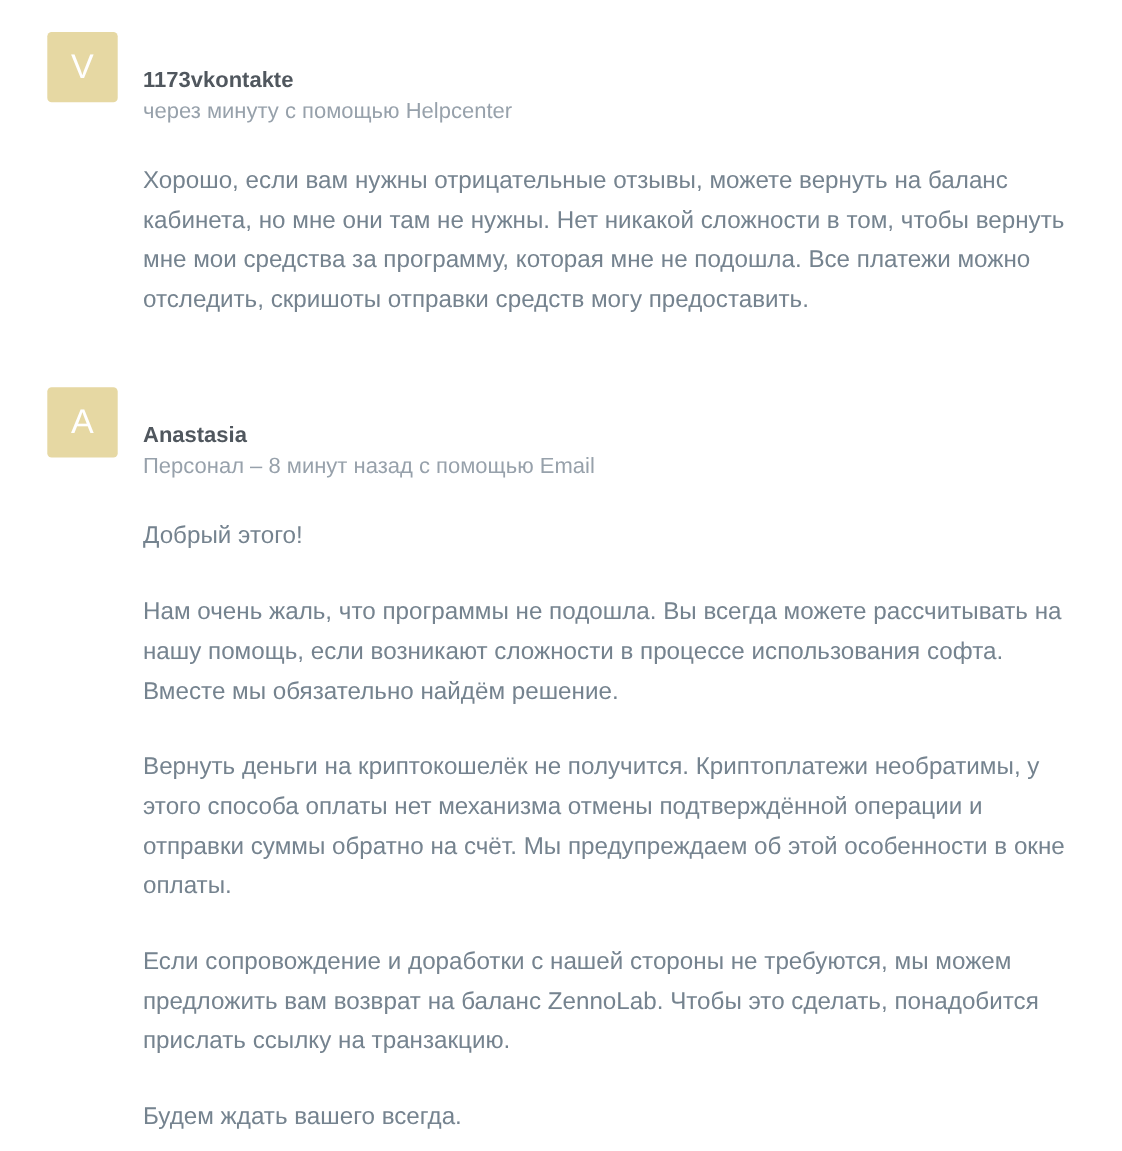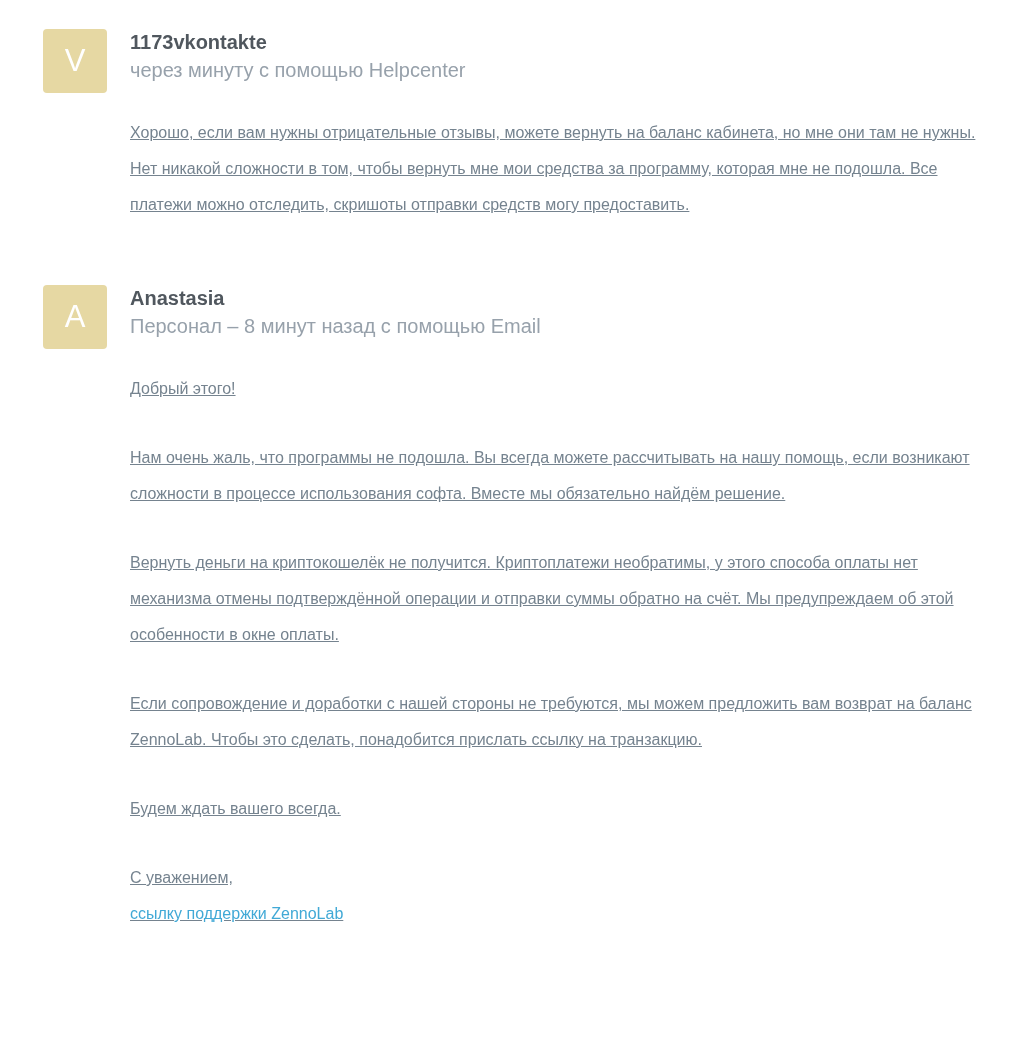--- a/index.html
+++ b/index.html
@@ -39,41 +39,41 @@
     color: var(--avatar_text);
     font-size: 31px;
     line-height: 64px;
     text-align: center;
     user-select: none;
   }
   .c-main {
     flex: 1 1 auto;
     margin-left: 23px;
     max-width: 858px;
+    margin-top: 31px;
   }
   .c-head { padding-top: 1px; }
   .author {
     margin: 0;
     font-size: 20px;
     line-height: 25px;
     font-weight: 700;
     color: var(--author_text);
   }
   .meta {
     margin-top: 5px;
     font-size: 20px;
     line-height: 21px;
     color: var(--meta_text);
   }
   .c-body {
     margin-top: 34px;
-    font-size: 16px;
+    font-size: 22px;
     line-height: 36px;
     color: var(--body_text);
-    text-decoration: underline;
   }
   .c-body p { margin: 0 0 33px 0; }
   .c-body p:last-child { margin-bottom: 0; }
   .sig-link {
     color: var(--link);
     text-decoration: none;
     cursor: pointer;
   }
 </style>
 </head>

